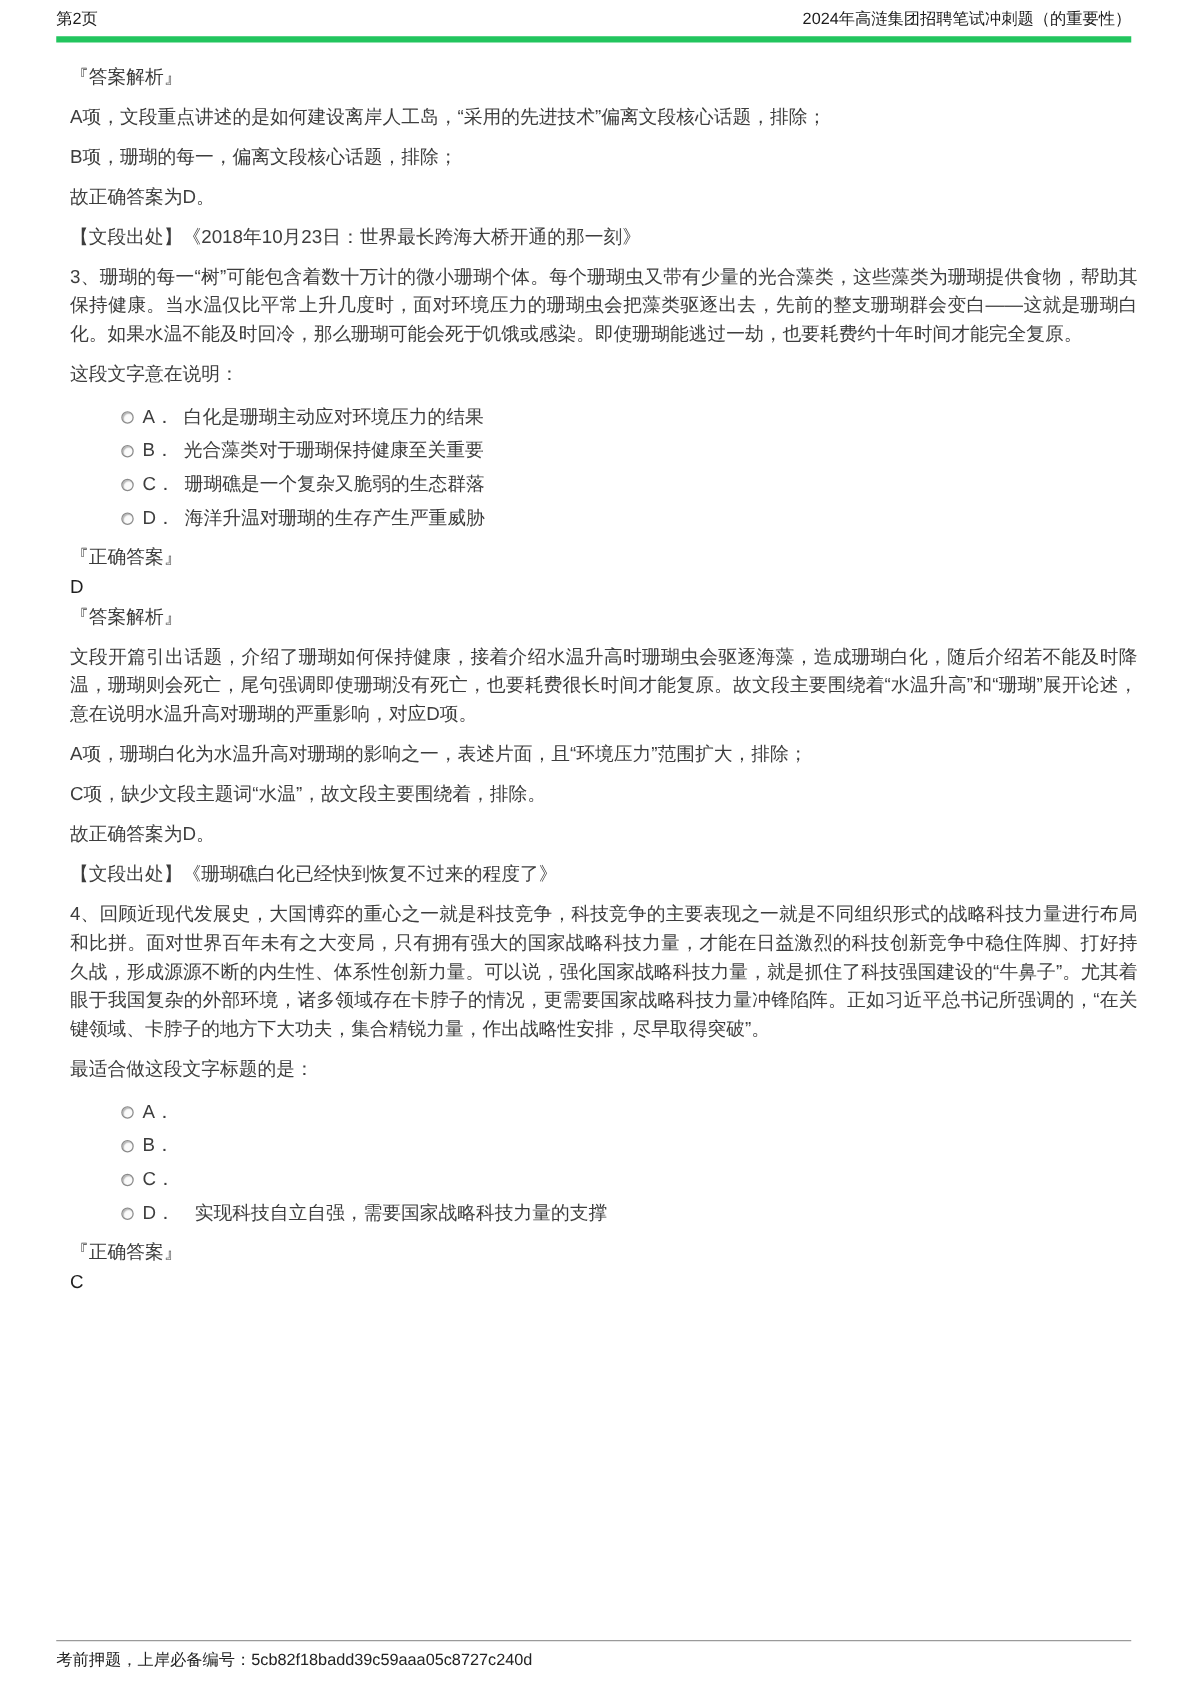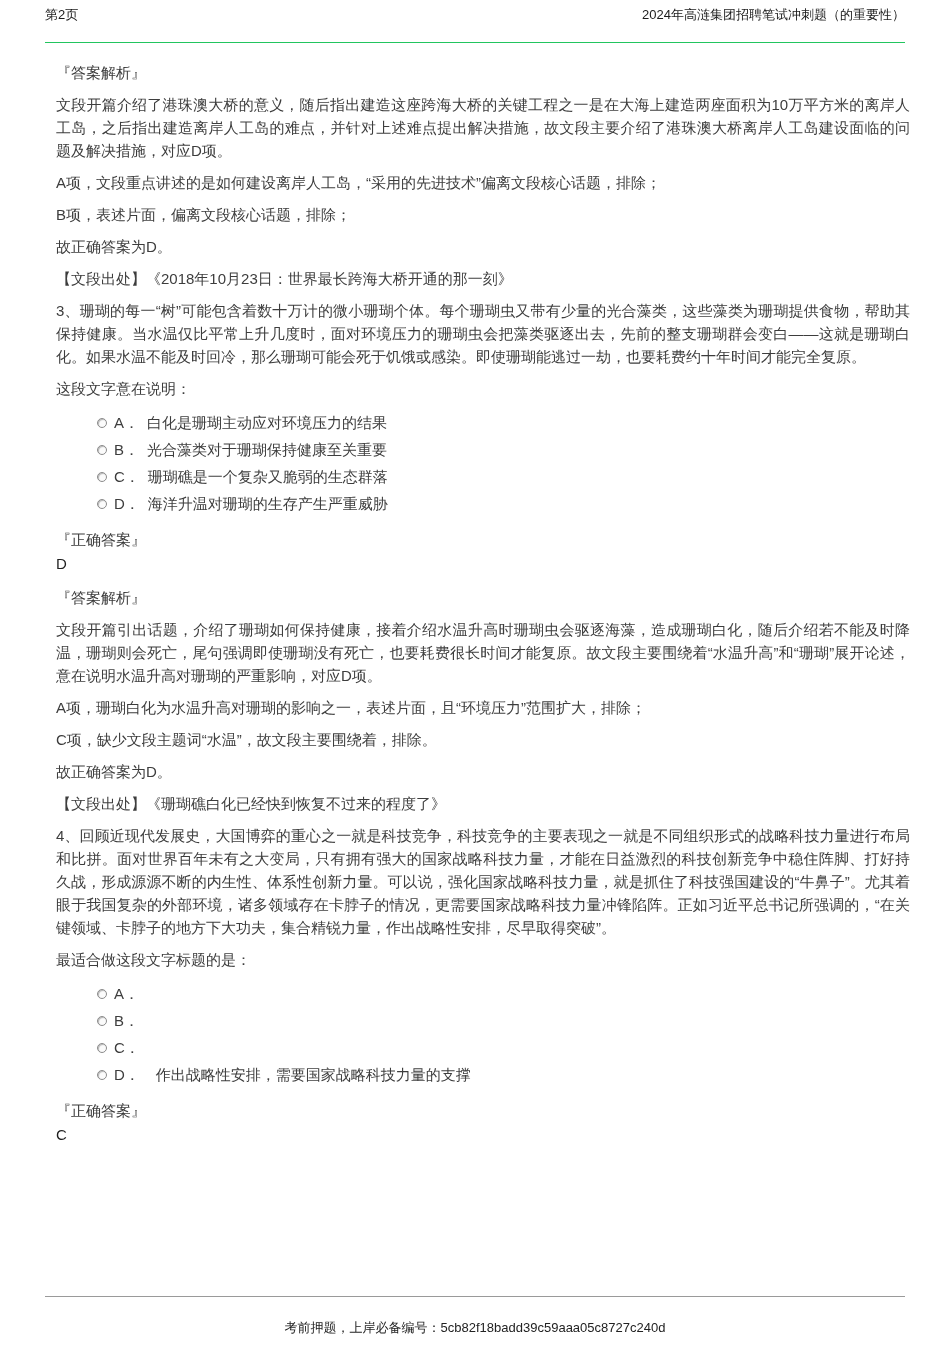--- a/index.html
+++ b/index.html
@@ -8,62 +8,61 @@
     background:#ffffff;
     font-family:"Liberation Sans","DejaVu Sans",sans-serif;
     color:#3d3d3d;
     position:relative;
     overflow:hidden;
   }
   .page-header {
     position:absolute; top:6px; left:45px; right:45px;
     display:flex; justify-content:space-between; align-items:center;
     font-size:13px; color:#1c1c1c;
-    border-bottom:1px solid #22c55e; padding-bottom:18px;
+    border-bottom:5px solid #22c55e; padding-bottom:5px;
   }
   .content {
     position:absolute; top:50px; left:56px; right:40px;
     font-size:15px; line-height:23px; text-align:justify;
   }
   .para { margin-bottom:9px; }
-  .label-line { margin-bottom:1px; color:#3a3a3a;margin-top:11px; }
+  .label-line { margin-bottom:1px; color:#3a3a3a; }
   .answer-line { margin-bottom:1px; color:#1f1f1f; }
   .group-gap { margin-bottom:9px; }
   .opts { margin:1px 0 6px 41px; }
   .opt { display:flex; align-items:center; height:27px; }
   .radio {
     width:10px; height:10px; flex:none;
     border:1px solid #8b8b8b; border-radius:50%;
     background:#fbfbfb;
     box-shadow: inset 1px 1px 1px rgba(0,0,0,0.28);
     margin-right:7px;
   }
   .opt-letter { margin-right:8px; white-space:nowrap; }
   .opts-wide .opt-letter { margin-right:16px; }
   .page-footer {
     position:absolute; left:45px; right:45px; bottom:8px;
-    border-top:1px solid #9a9a9a; padding-top:22px;
-    display:flex; justify-content:center;
+    border-top:1px solid #9a9a9a; padding-top:6px;
+    display:flex; justify-content:flex-start;
     font-size:13px; color:#222222;
   }
 </style>
 </head>
 <body>
 
 <div class="page-header">
   <span>第2页</span>
   <span>2024年高涟集团招聘笔试冲刺题（的重要性）</span>
 </div>
 
 <div class="content">
 
   <div class="label-line group-gap">『答案解析』</div>
-  <div class="para">文段开篇介绍了港珠澳大桥的意义，随后指出建造这座跨海大桥的关键工程之一是在大海上建造两座面积为10万平方米的离岸人工岛，之后指出建造离岸人工岛的难点，并针对上述难点提出解决措施，故文段主要介绍了港珠澳大桥离岸人工岛建设面临的问题及解决措施，对应D项。</div>
   <div class="para">A项，文段重点讲述的是如何建设离岸人工岛，“采用的先进技术”偏离文段核心话题，排除；</div>
-  <div class="para">B项，表述片面，偏离文段核心话题，排除；</div>
+  <div class="para">B项，珊瑚的每一，偏离文段核心话题，排除；</div>
   <div class="para">故正确答案为D。</div>
   <div class="para">【文段出处】《2018年10月23日：世界最长跨海大桥开通的那一刻》</div>
 
   <div class="para">3、珊瑚的每一“树”可能包含着数十万计的微小珊瑚个体。每个珊瑚虫又带有少量的光合藻类，这些藻类为珊瑚提供食物，帮助其保持健康。当水温仅比平常上升几度时，面对环境压力的珊瑚虫会把藻类驱逐出去，先前的整支珊瑚群会变白——这就是珊瑚白化。如果水温不能及时回冷，那么珊瑚可能会死于饥饿或感染。即使珊瑚能逃过一劫，也要耗费约十年时间才能完全复原。</div>
   <div class="para">这段文字意在说明：</div>
 
   <div class="opts">
     <div class="opt">
       <span class="radio"></span>
       <span class="opt-letter">A．</span>
@@ -108,21 +107,21 @@
       <span class="radio"></span>
       <span class="opt-letter">B．</span>
     </div>
     <div class="opt">
       <span class="radio"></span>
       <span class="opt-letter">C．</span>
     </div>
     <div class="opt">
       <span class="radio"></span>
       <span class="opt-letter">D．</span>
-      <span>作出战略性安排，需要国家战略科技力量的支撑</span>
+      <span>实现科技自立自强，需要国家战略科技力量的支撑</span>
     </div>
   </div>
 
   <div class="label-line">『正确答案』</div>
   <div class="answer-line">C</div>
 
 </div>
 
 <div class="page-footer">
   <span>考前押题，上岸必备</span>

